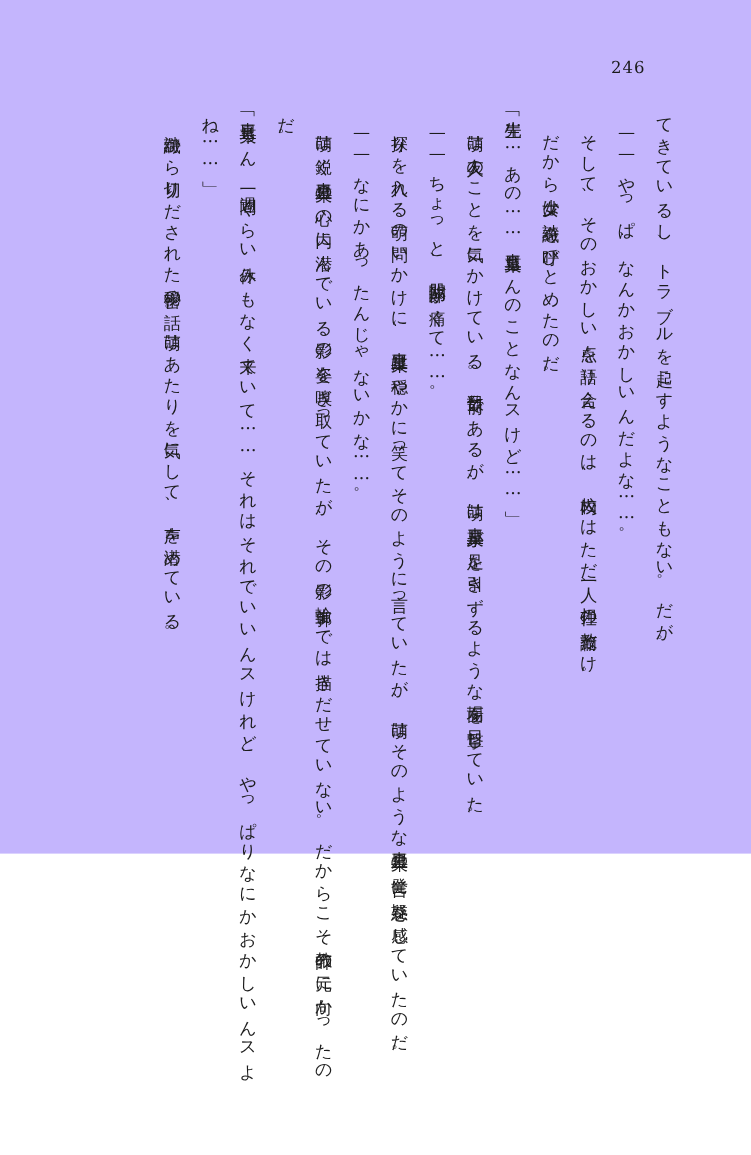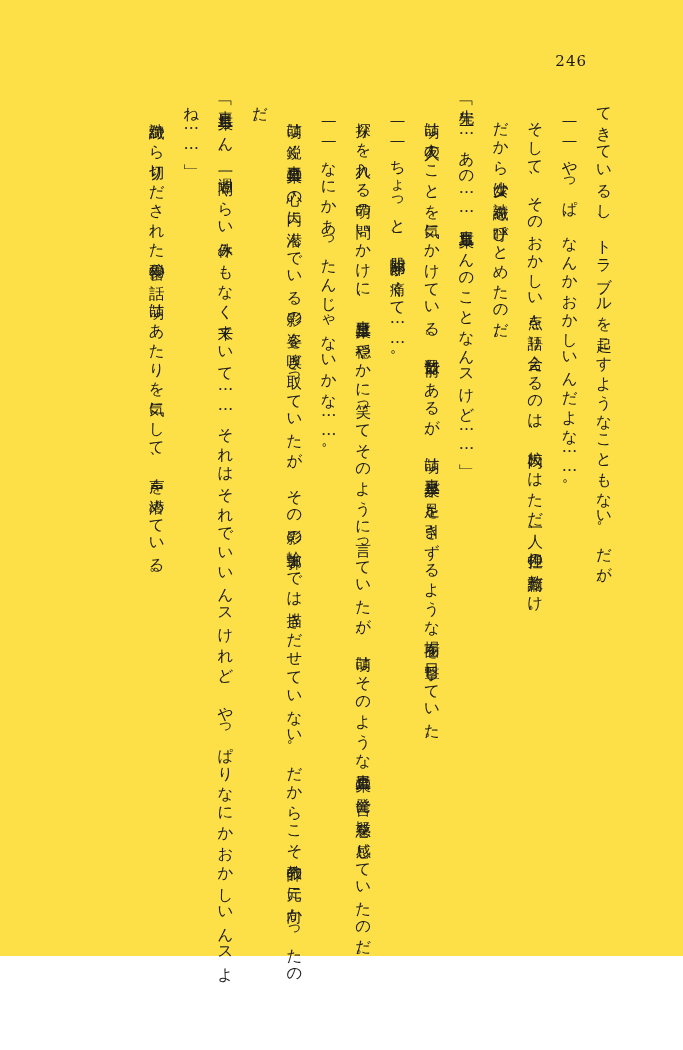--- a/index.html
+++ b/index.html
@@ -10,22 +10,22 @@
   body {
     width: 683px;
     height: 1050px;
     overflow: hidden;
     font-family: "DejaVu Serif", "Liberation Serif", serif;
     color: #1a1a1a;
   }
   .page {
     position: relative;
     width: 683px;
-    height: 956px;
-    background: #fde047;
+    height: 776px;
+    background: #c4b5fd;
     box-sizing: border-box;
   }
   .page-number {
     position: absolute;
     top: 52px;
     left: 0;
     right: 96px;
     text-align: right;
     font-size: 15px;
     letter-spacing: 1px;

